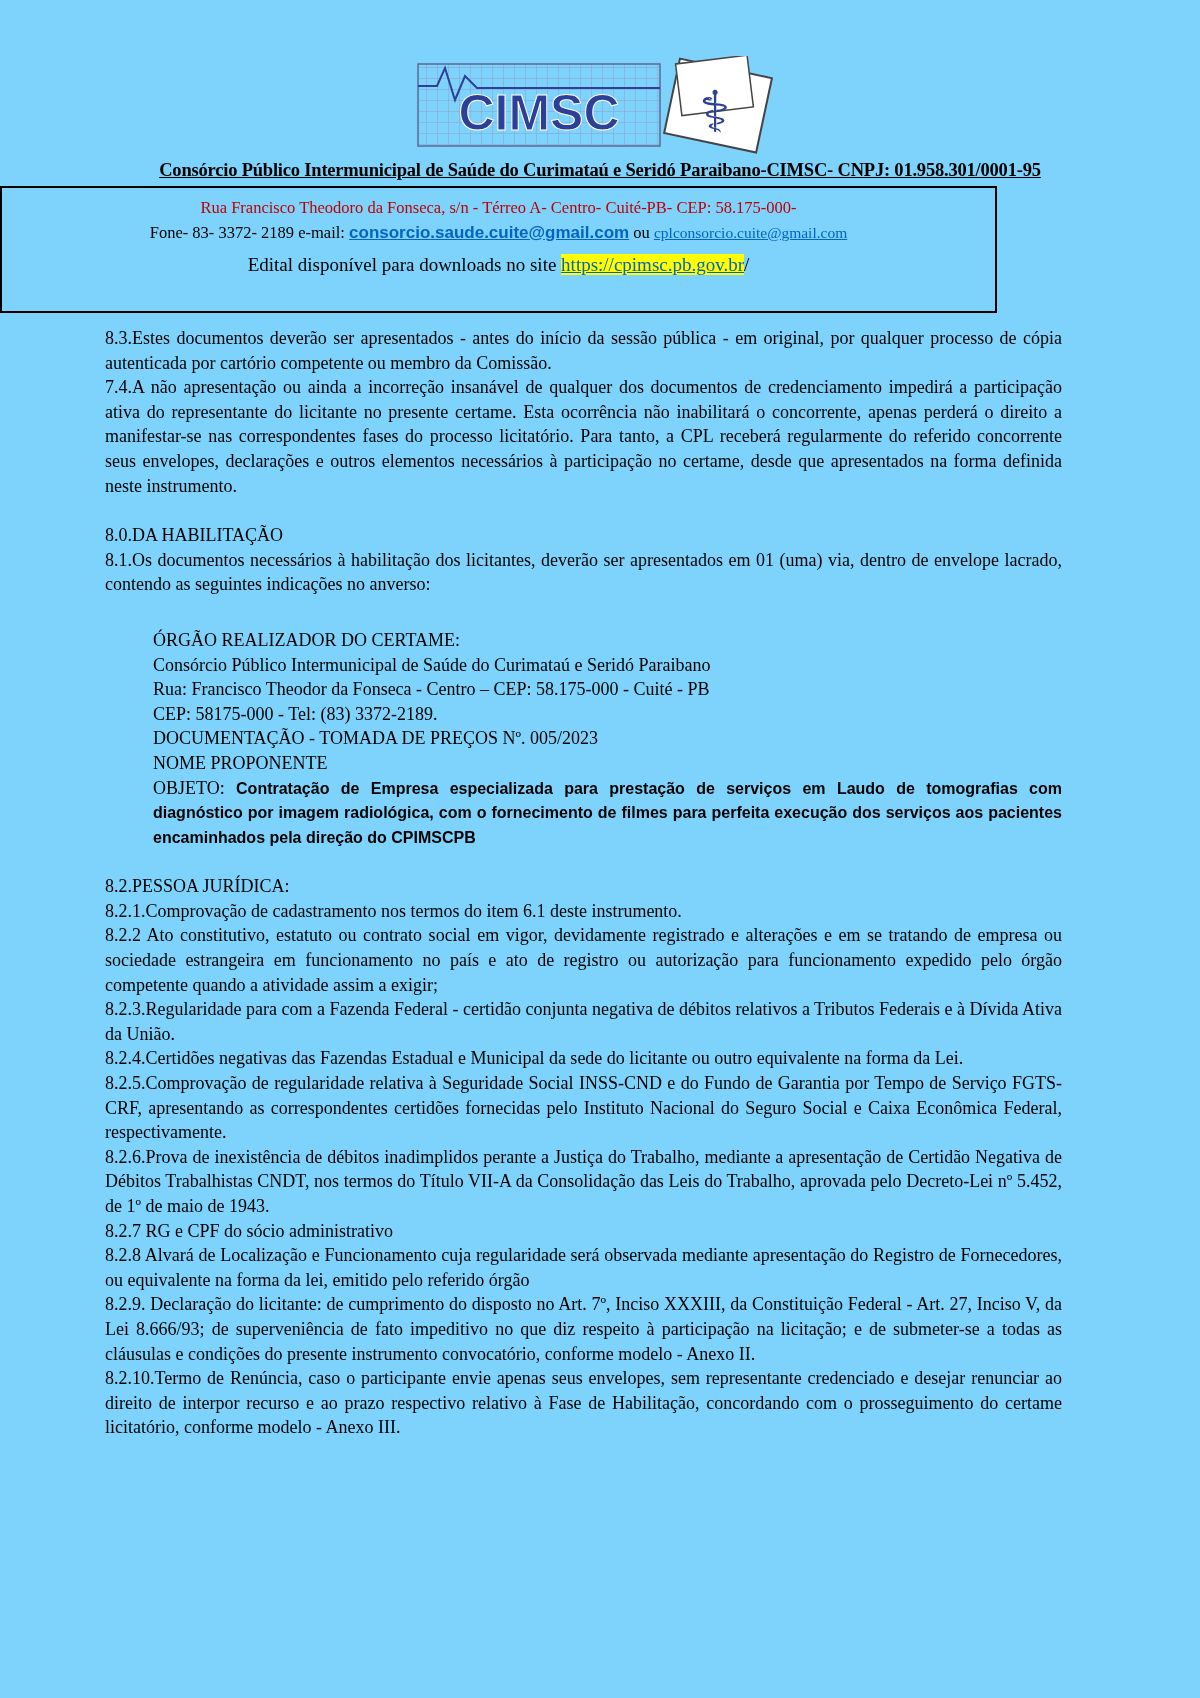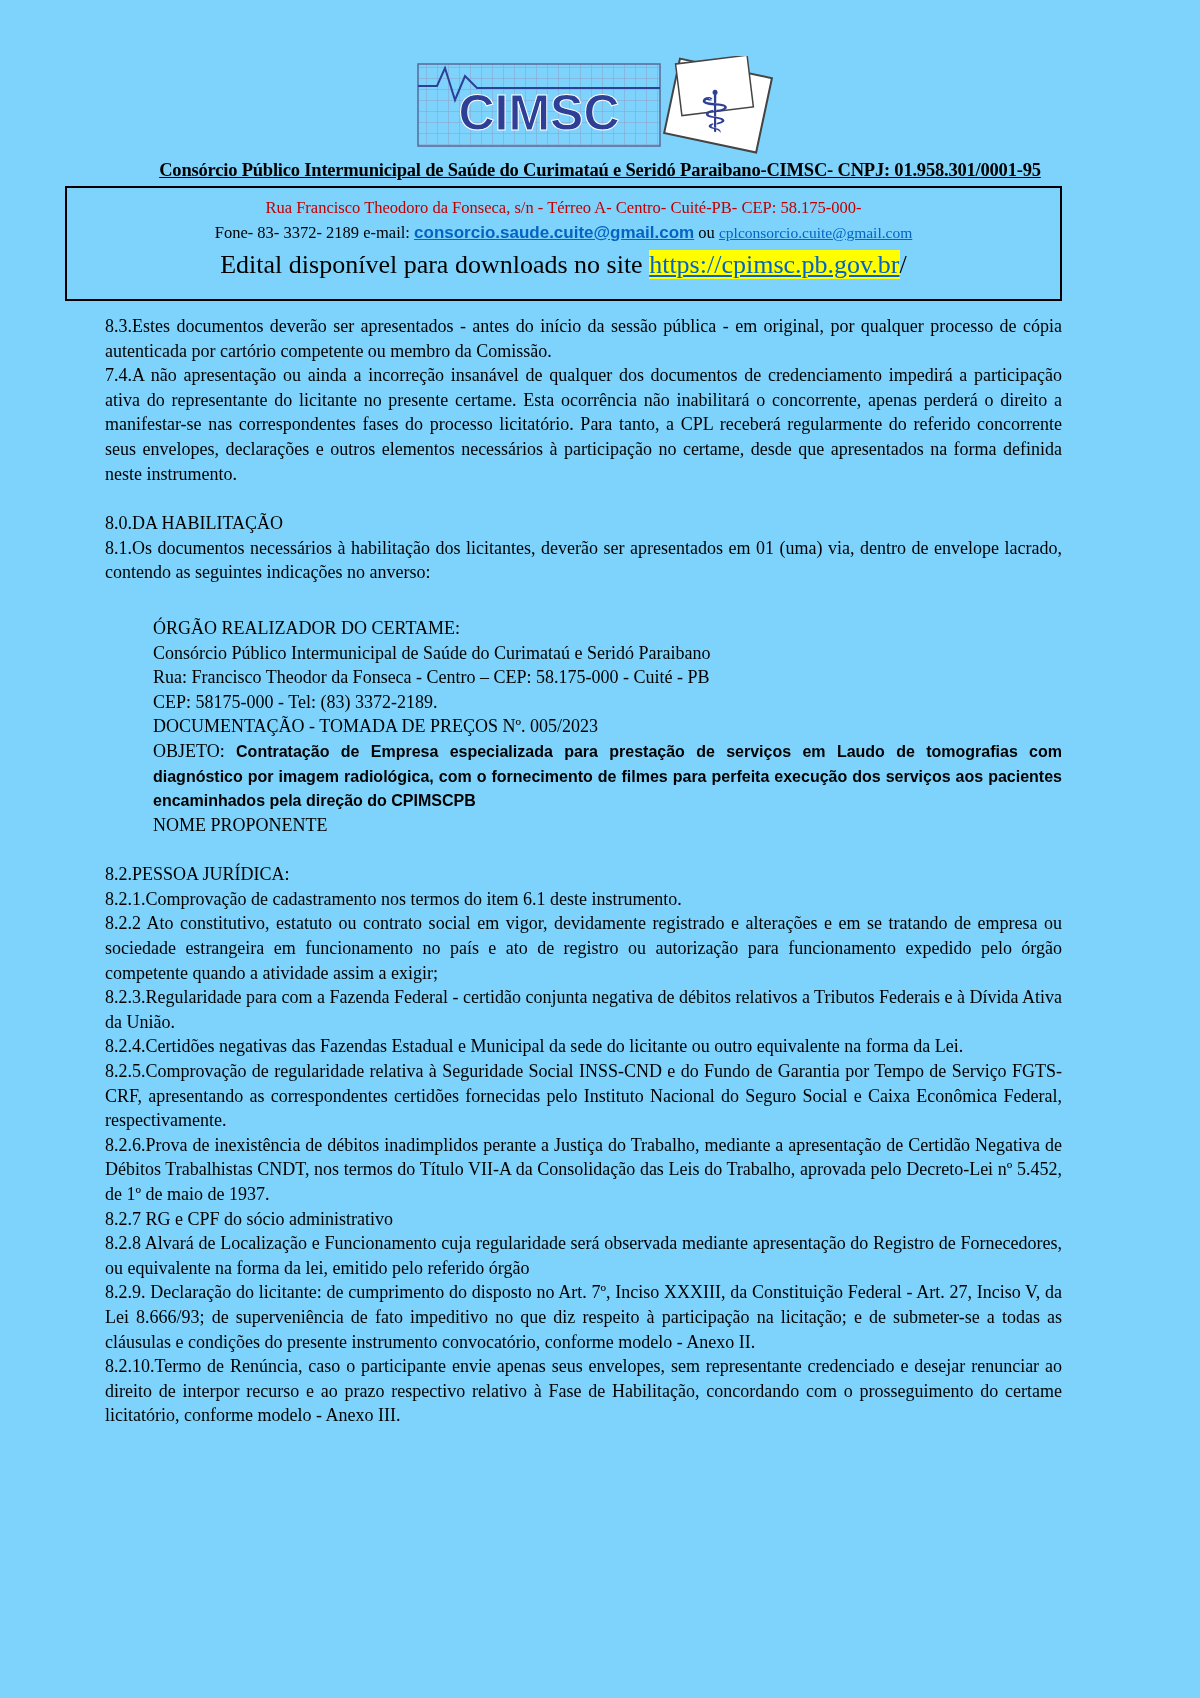--- a/index.html
+++ b/index.html
@@ -17,26 +17,25 @@
     text-align: center;
     font-weight: 700;
     font-size: 18.5px;
     letter-spacing: -0.2px;
     text-decoration: underline;
     margin-top: 6px;
     white-space: nowrap;
   }
   .info-box {
     box-sizing: border-box;
-    margin-left: 65px;
     margin-top: 5px;
     width: 997px;
     border: 2px solid #000;
     text-align: center;
-    padding: 8px 10px 18px;
+    padding: 8px 10px 30px;
   }
   .addr {
     color: var(--address-red, #c00000);
     font-size: 16.5px;
     line-height: 23px;
   }
   .contact { font-size: 16.5px; line-height: 27px; }
   .email-primary {
     color: var(--link-blue, #0563c1);
     font-family: "Liberation Sans", sans-serif;
@@ -44,21 +43,21 @@
     font-size: 17px;
     text-decoration: underline;
     cursor: pointer;
   }
   .email-secondary {
     color: var(--link-blue, #0563c1);
     font-size: 15.5px;
     text-decoration: underline;
     cursor: pointer;
   }
-  .edital { font-size: 26px; line-height: 32px; margin-top: 3px; }
+  .edital { font-size: 19px; line-height: 32px; margin-top: 3px; }
   .edital-link {
     color: var(--link-blue, #0563c1);
     background: var(--highlight-yellow, #ffff00);
     text-decoration: underline;
     cursor: pointer;
   }
   .body-text {
     margin: 13px 138px 0 105px;
     font-size: 18px;
     line-height: 24.6px;
@@ -115,31 +114,31 @@
 
     <p class="gap-sm">8.0.DA HABILITAÇÃO</p>
     <p>8.1.Os documentos necessários à habilitação dos licitantes, deverão ser apresentados em 01 (uma) via, dentro de envelope lacrado, contendo as seguintes indicações no anverso:</p>
 
     <div class="block gap-md">
       <p>ÓRGÃO REALIZADOR DO CERTAME:</p>
       <p>Consórcio Público Intermunicipal de Saúde do Curimataú e Seridó Paraibano</p>
       <p>Rua: Francisco Theodor da Fonseca - Centro – CEP: 58.175-000 - Cuité - PB</p>
       <p>CEP: 58175-000 - Tel: (83) 3372-2189.</p>
       <p>DOCUMENTAÇÃO - TOMADA DE PREÇOS Nº. 005/2023</p>
+      <p>NOME PROPONENTE</p>
       <p><span>OBJETO: </span><span class="objeto-bold">Contratação de Empresa especializada para prestação de serviços em Laudo de tomografias com diagnóstico por imagem radiológica, com o fornecimento de filmes para perfeita execução dos serviços aos pacientes encaminhados pela direção do CPIMSCPB</span></p>
-      <p>NOME PROPONENTE</p>
     </div>
 
 
     <p class="gap-sm">8.2.PESSOA JURÍDICA:</p>
     <p>8.2.1.Comprovação de cadastramento nos termos do item 6.1 deste instrumento.</p>
     <p>8.2.2 Ato constitutivo, estatuto ou contrato social em vigor, devidamente registrado e alterações e em se tratando de empresa ou sociedade estrangeira em funcionamento no país e ato de registro ou autorização para funcionamento expedido pelo órgão competente quando a atividade assim a exigir;</p>
     <p>8.2.3.Regularidade para com a Fazenda Federal - certidão conjunta negativa de débitos relativos a Tributos Federais e à Dívida Ativa da União.</p>
     <p>8.2.4.Certidões negativas das Fazendas Estadual e Municipal da sede do licitante ou outro equivalente na forma da Lei.</p>
     <p>8.2.5.Comprovação de regularidade relativa à Seguridade Social INSS-CND e do Fundo de Garantia por Tempo de Serviço FGTS-CRF, apresentando as correspondentes certidões fornecidas pelo Instituto Nacional do Seguro Social e Caixa Econômica Federal, respectivamente.</p>
-    <p>8.2.6.Prova de inexistência de débitos inadimplidos perante a Justiça do Trabalho, mediante a apresentação de Certidão Negativa de Débitos Trabalhistas CNDT, nos termos do Título VII-A da Consolidação das Leis do Trabalho, aprovada pelo Decreto-Lei nº 5.452, de 1º de maio de 1937.</p>
+    <p>8.2.6.Prova de inexistência de débitos inadimplidos perante a Justiça do Trabalho, mediante a apresentação de Certidão Negativa de Débitos Trabalhistas CNDT, nos termos do Título VII-A da Consolidação das Leis do Trabalho, aprovada pelo Decreto-Lei nº 5.452, de 1º de maio de 1943.</p>
     <p>8.2.7 RG e CPF do sócio administrativo</p>
     <p>8.2.8 Alvará de Localização e Funcionamento cuja regularidade será observada mediante apresentação do Registro de Fornecedores, ou equivalente na forma da lei, emitido pelo referido órgão</p>
     <p>8.2.9. Declaração do licitante: de cumprimento do disposto no Art. 7º, Inciso XXXIII, da Constituição Federal - Art. 27, Inciso V, da Lei 8.666/93; de superveniência de fato impeditivo no que diz respeito à participação na licitação; e de submeter-se a todas as cláusulas e condições do presente instrumento convocatório, conforme modelo - Anexo II.</p>
     <p>8.2.10.Termo de Renúncia, caso o participante envie apenas seus envelopes, sem representante credenciado e desejar renunciar ao direito de interpor recurso e ao prazo respectivo relativo à Fase de Habilitação, concordando com o prosseguimento do certame licitatório, conforme modelo - Anexo III.</p>
   </main>
 
 </div>
 
 </body></html>

